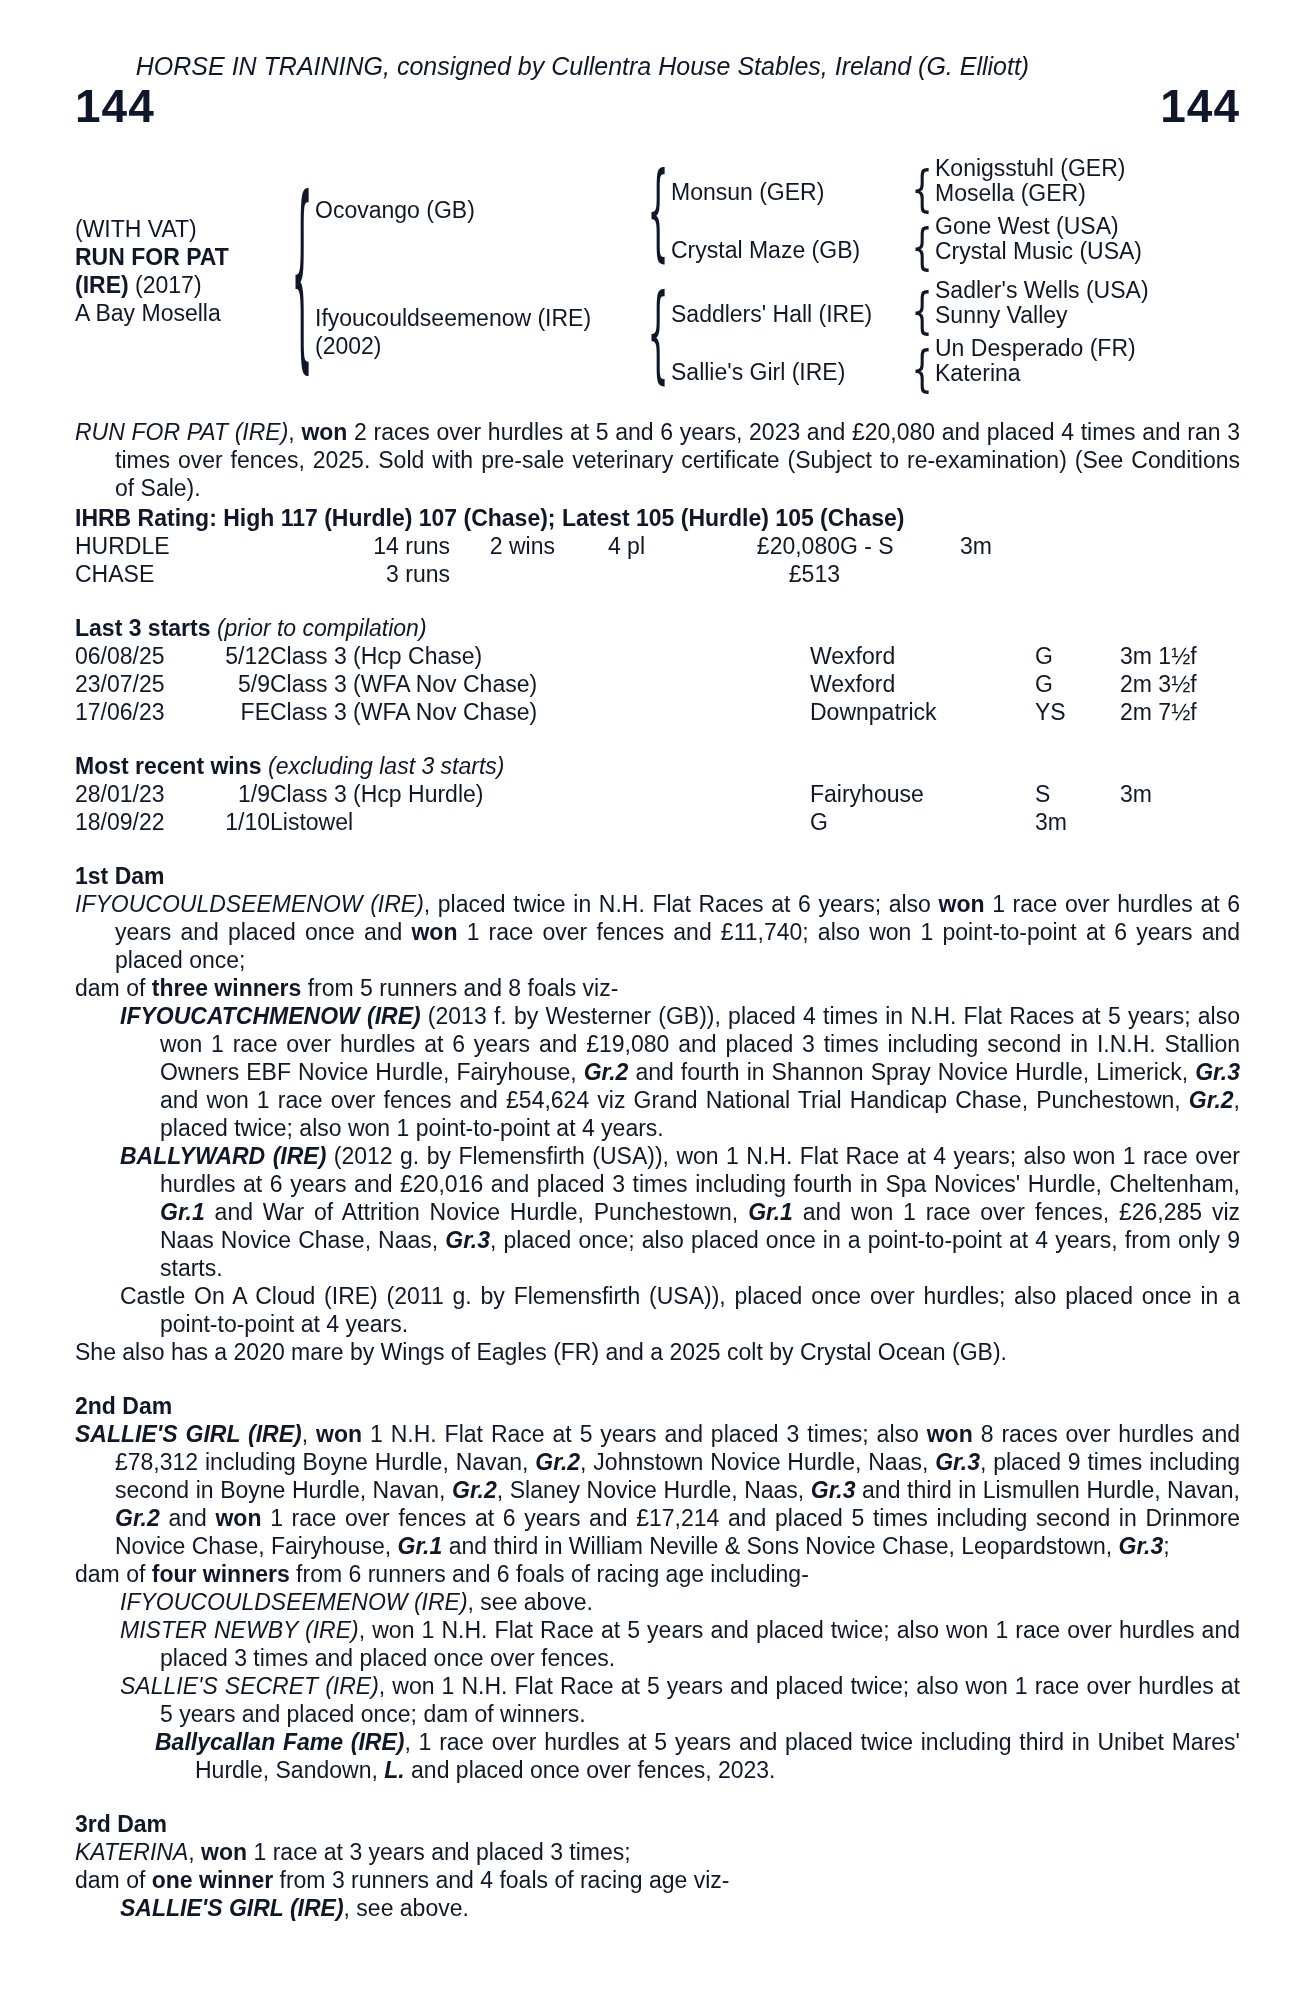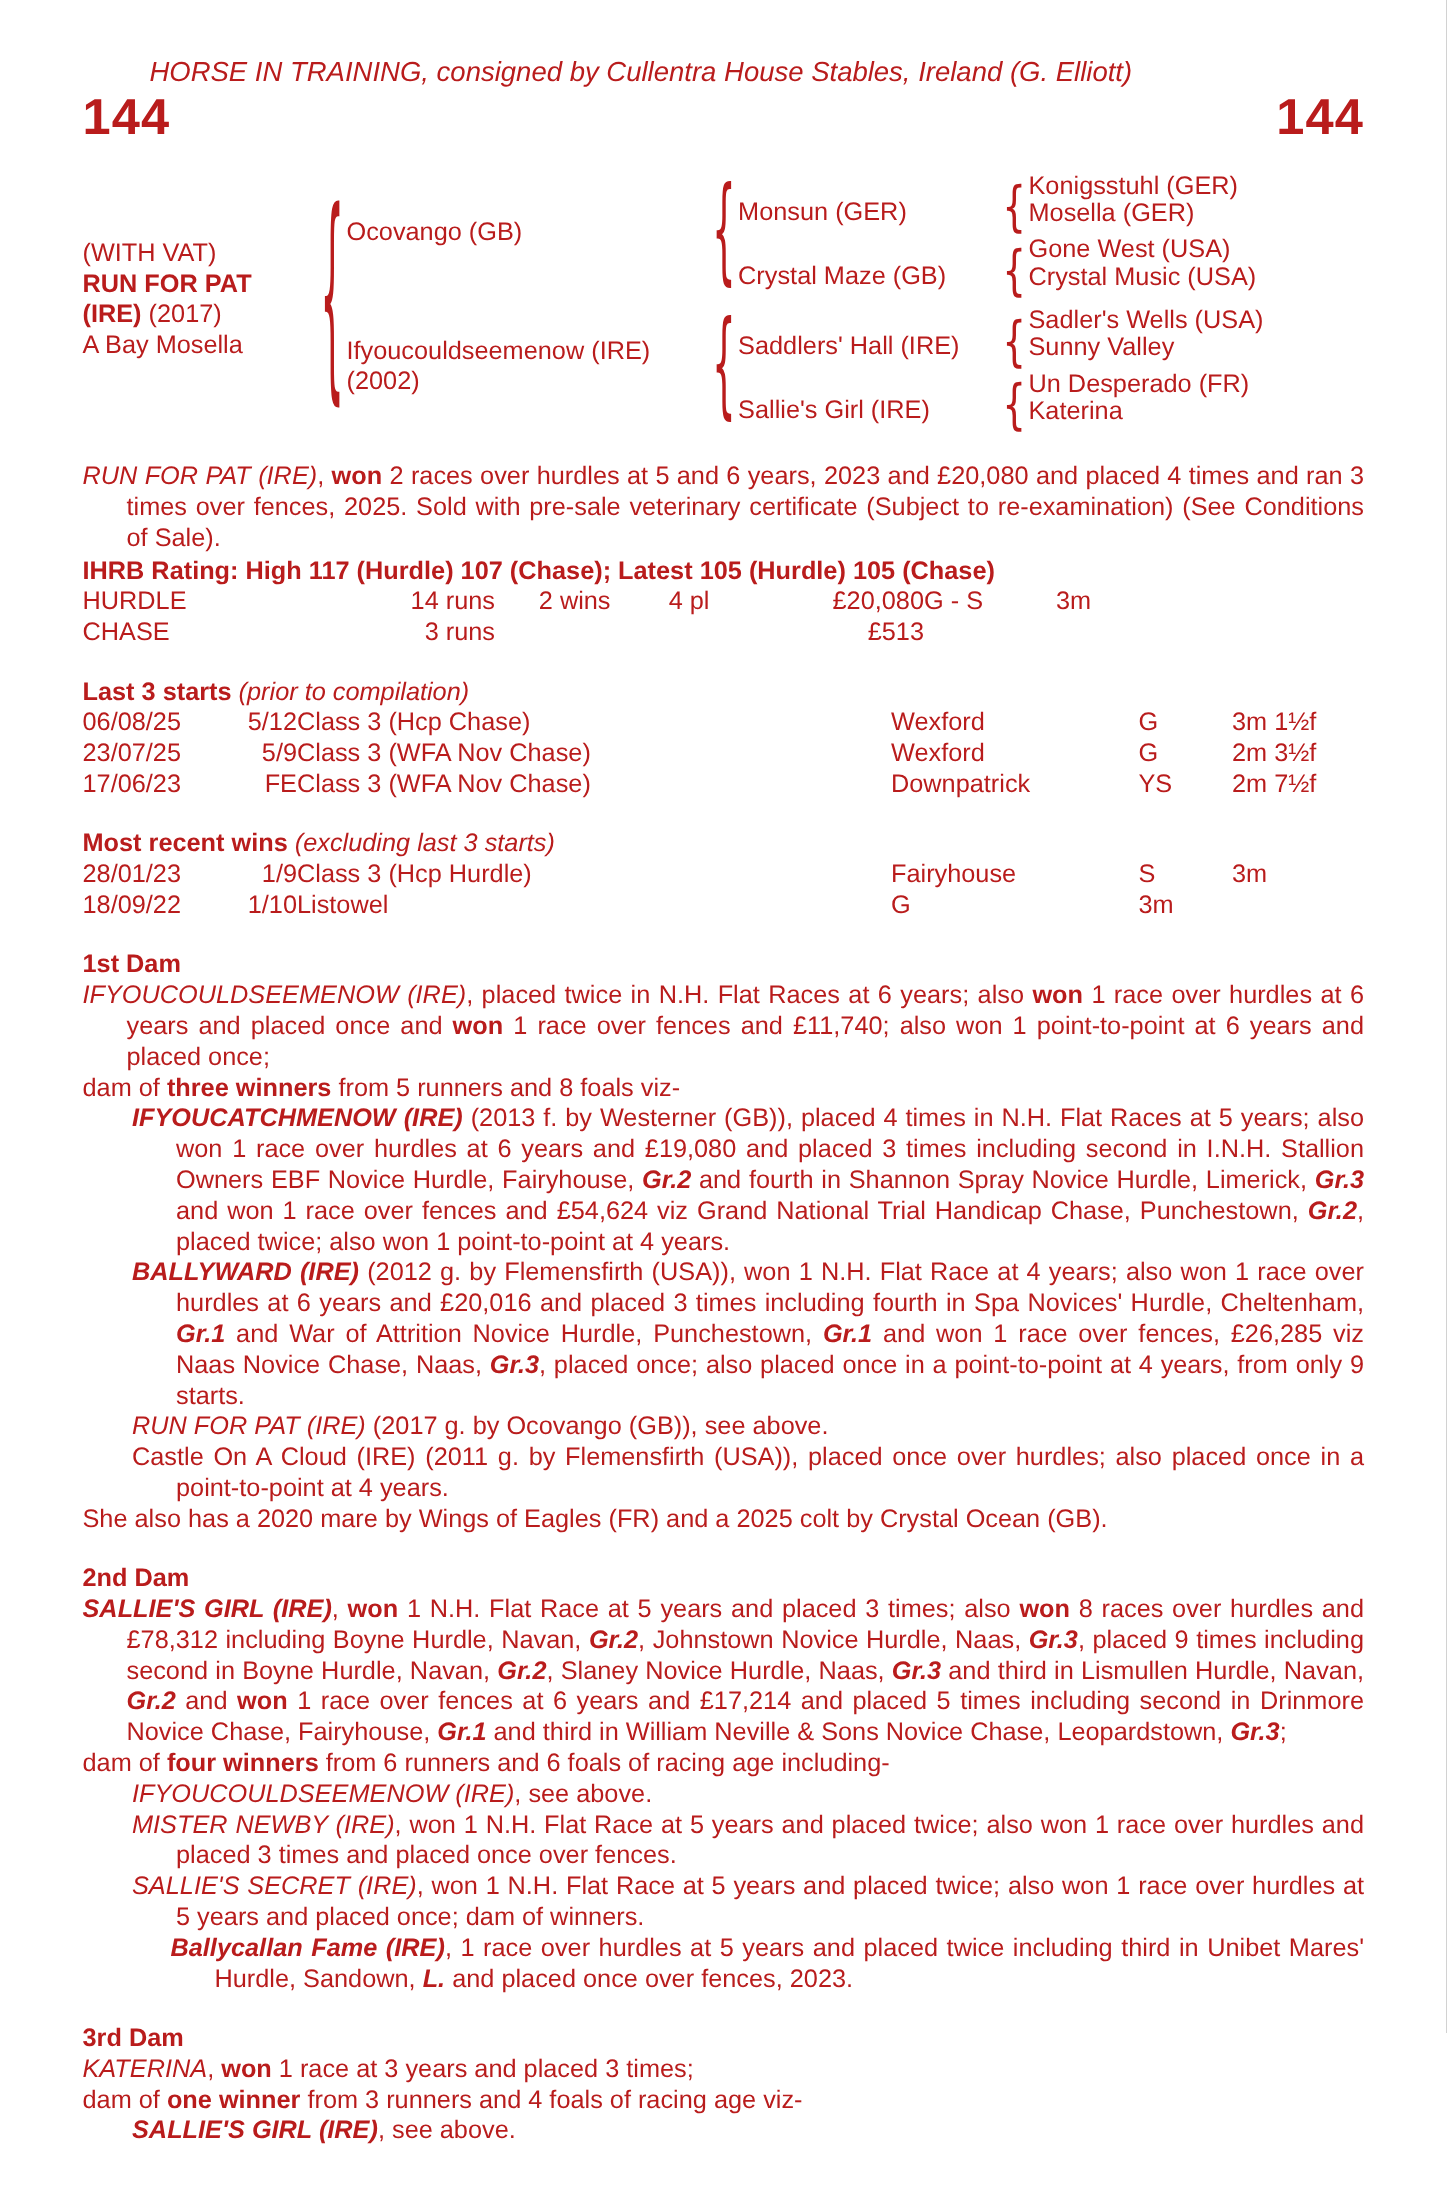--- a/index.html
+++ b/index.html
@@ -1,20 +1,20 @@
 <!DOCTYPE html>
 <html><head>
 <meta charset="utf-8">
 <style>
   html,body { margin:0; padding:0; background:#888; }
   .page {
     width:1315px; min-height:2000px; margin:0 auto; background:#ffffff;
     box-sizing:border-box; padding:52px 75px 40px 75px;
     font-family:"Liberation Sans","DejaVu Sans",sans-serif;
-    font-size:23px; line-height:28px; color:#b91c1c;
+    font-size:23px; line-height:28px; color:#0f172a;
   }
   .consignor { text-align:center; font-style:italic; font-size:25px; padding-right:150px; white-space:nowrap; }
   .lotrow { display:flex; justify-content:space-between; margin-top:2px; }
   .lot { font-weight:bold; font-size:46px; line-height:48px; letter-spacing:1px; }
 
   
   .pedigree { display:flex; align-items:center; margin-top:26px; margin-bottom:32px; }
   .ped-col1 { width:214px; line-height:28px; }
   .ped-col1 .b { font-weight:bold; }
   .gen1col { display:flex; flex-direction:column; gap:14px; }
@@ -184,21 +184,20 @@
       <div>3m</div>
     </div>
   </div>
 
   <div class="sect">
     <div class="damhead">1st Dam</div>
     <div class="para hang1"><span class="s-i">IFYOUCOULDSEEMENOW (IRE)</span><span>, placed twice in N.H. Flat Races at 6 years; also </span><span class="s-b">won</span><span> 1 race over hurdles at 6 years and placed once and </span><span class="s-b">won</span><span> 1 race over fences and £11,740; also won 1 point-to-point at 6 years and placed once;</span></div>
     <div class="para"><span>dam of </span><span class="s-b">three winners</span><span> from 5 runners and 8 foals viz-</span></div>
     <div class="para entry1"><span class="s-bi">IFYOUCATCHMENOW (IRE)</span><span> (2013 f. by Westerner (GB)), placed 4 times in N.H. Flat Races at 5 years; also won 1 race over hurdles at 6 years and £19,080 and placed 3 times including second in I.N.H. Stallion Owners EBF Novice Hurdle, Fairyhouse, </span><span class="s-bi">Gr.2</span><span> and fourth in Shannon Spray Novice Hurdle, Limerick, </span><span class="s-bi">Gr.3</span><span> and won 1 race over fences and £54,624 viz Grand National Trial Handicap Chase, Punchestown, </span><span class="s-bi">Gr.2</span><span>, placed twice; also won 1 point-to-point at 4 years.</span></div>
     <div class="para entry1"><span class="s-bi">BALLYWARD (IRE)</span><span> (2012 g. by Flemensfirth (USA)), won 1 N.H. Flat Race at 4 years; also won 1 race over hurdles at 6 years and £20,016 and placed 3 times including fourth in Spa Novices' Hurdle, Cheltenham, </span><span class="s-bi">Gr.1</span><span> and War of Attrition Novice Hurdle, Punchestown, </span><span class="s-bi">Gr.1</span><span> and won 1 race over fences, £26,285 viz Naas Novice Chase, Naas, </span><span class="s-bi">Gr.3</span><span>, placed once; also placed once in a point-to-point at 4 years, from only 9 starts.</span></div>
-    <div class="para entry1"><span class="s-i">RUN FOR PAT (IRE)</span><span> (2017 g. by Ocovango (GB)), see above.</span></div>
     <div class="para entry1"><span>Castle On A Cloud (IRE) (2011 g. by Flemensfirth (USA)), placed once over hurdles; also placed once in a point-to-point at 4 years.</span></div>
     <div class="para">She also has a 2020 mare by Wings of Eagles (FR) and a 2025 colt by Crystal Ocean (GB).</div>
   </div>
 
   <div class="sect">
     <div class="damhead">2nd Dam</div>
     <div class="para hang1"><span class="s-bi">SALLIE'S GIRL (IRE)</span><span>, </span><span class="s-b">won</span><span> 1 N.H. Flat Race at 5 years and placed 3 times; also </span><span class="s-b">won</span><span> 8 races over hurdles and £78,312 including Boyne Hurdle, Navan, </span><span class="s-bi">Gr.2</span><span>, Johnstown Novice Hurdle, Naas, </span><span class="s-bi">Gr.3</span><span>, placed 9 times including second in Boyne Hurdle, Navan, </span><span class="s-bi">Gr.2</span><span>, Slaney Novice Hurdle, Naas, </span><span class="s-bi">Gr.3</span><span> and third in Lismullen Hurdle, Navan, </span><span class="s-bi">Gr.2</span><span> and </span><span class="s-b">won</span><span> 1 race over fences at 6 years and £17,214 and placed 5 times including second in Drinmore Novice Chase, Fairyhouse, </span><span class="s-bi">Gr.1</span><span> and third in William Neville &amp; Sons Novice Chase, Leopardstown, </span><span class="s-bi">Gr.3</span><span>;</span></div>
     <div class="para"><span>dam of </span><span class="s-b">four winners</span><span> from 6 runners and 6 foals of racing age including-</span></div>
     <div class="para entry1"><span class="s-i">IFYOUCOULDSEEMENOW (IRE)</span><span>, see above.</span></div>
     <div class="para entry1"><span class="s-i">MISTER NEWBY (IRE)</span><span>, won 1 N.H. Flat Race at 5 years and placed twice; also won 1 race over hurdles and placed 3 times and placed once over fences.</span></div>

